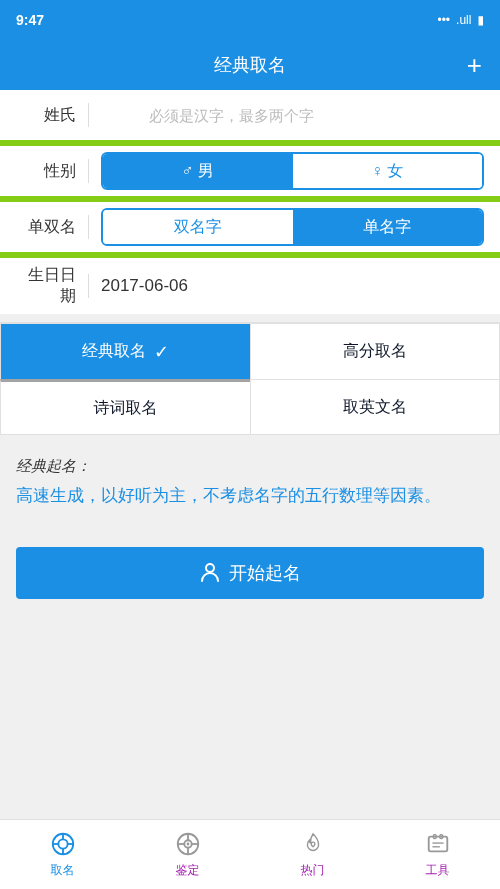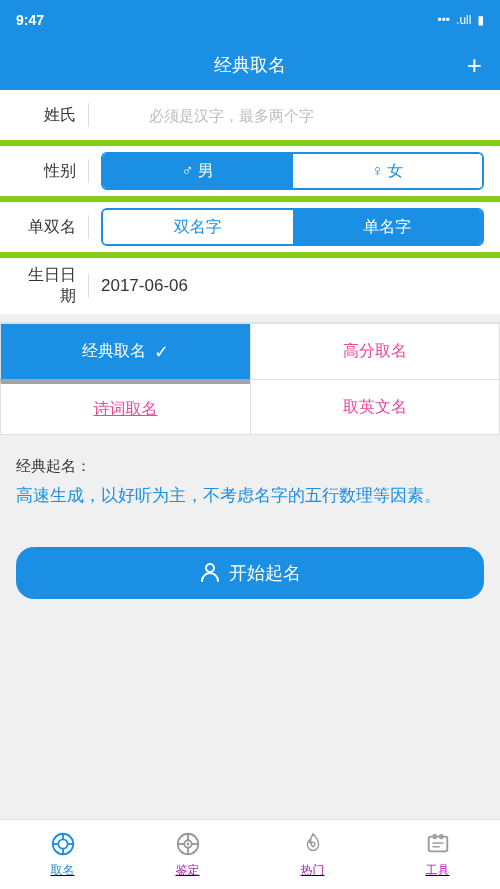--- a/index.html
+++ b/index.html
@@ -137,65 +137,66 @@
       grid-template-columns: 1fr 1fr;
       margin-bottom: 8px;
       border-top: 1px solid #e0e0e0;
     }
     .name-type-cell {
       height: 56px;
       display: flex;
       align-items: center;
       justify-content: center;
       font-size: 16px;
-      color: #ec4899;
+      color: #0f172a;
       cursor: pointer;
       border: 1px solid #e0e0e0;
       gap: 8px;
     }
     .name-type-cell.active {
       background: #1a8fe3;
       color: white;
     }
     .name-type-cell:nth-child(1) { border-right: none; border-bottom: none; }
     .name-type-cell:nth-child(2) { border-bottom: none; }
-    .name-type-cell:nth-child(3) { border-right: none; border-top: 5px solid #a3a3a3; text-decoration: underline; }
+    .name-type-cell:nth-child(3) { border-right: none; border-top: 3px solid #a3a3a3; }
     .name-type-cell:nth-child(4) { border-top: 1px solid #e0e0e0; }
 
     .checkmark {
       font-size: 18px;
     }
 
     
     .description-area {
       background: #f0f0f0;
       padding: 14px 16px;
       margin-bottom: 8px;
     }
     .desc-title {
       font-size: 15px;
       color: #333;
       margin-bottom: 6px;
+      font-style: italic;
     }
     .desc-body {
       font-size: 17px;
       color: #1a8fe3;
       line-height: 1.6;
     }
 
     
     .start-btn-area {
       padding: 16px 16px;
       background: #f0f0f0;
     }
     .start-btn {
       background: #1a8fe3;
       color: white;
       border: none;
-      border-radius: 18px;
+      border-radius: 4px;
       width: 100%;
       height: 52px;
       font-size: 18px;
       cursor: pointer;
       display: flex;
       align-items: center;
       justify-content: center;
       gap: 8px;
     }
 
@@ -211,21 +212,20 @@
       display: flex;
     }
     .nav-item {
       flex: 1;
       display: flex;
       flex-direction: column;
       align-items: center;
       justify-content: center;
       gap: 4px;
       cursor: pointer;
-      text-decoration: underline;
     }
     .nav-icon {
       width: 28px;
       height: 28px;
       display: flex;
       align-items: center;
       justify-content: center;
     }
     .nav-label {
       font-size: 12px;

